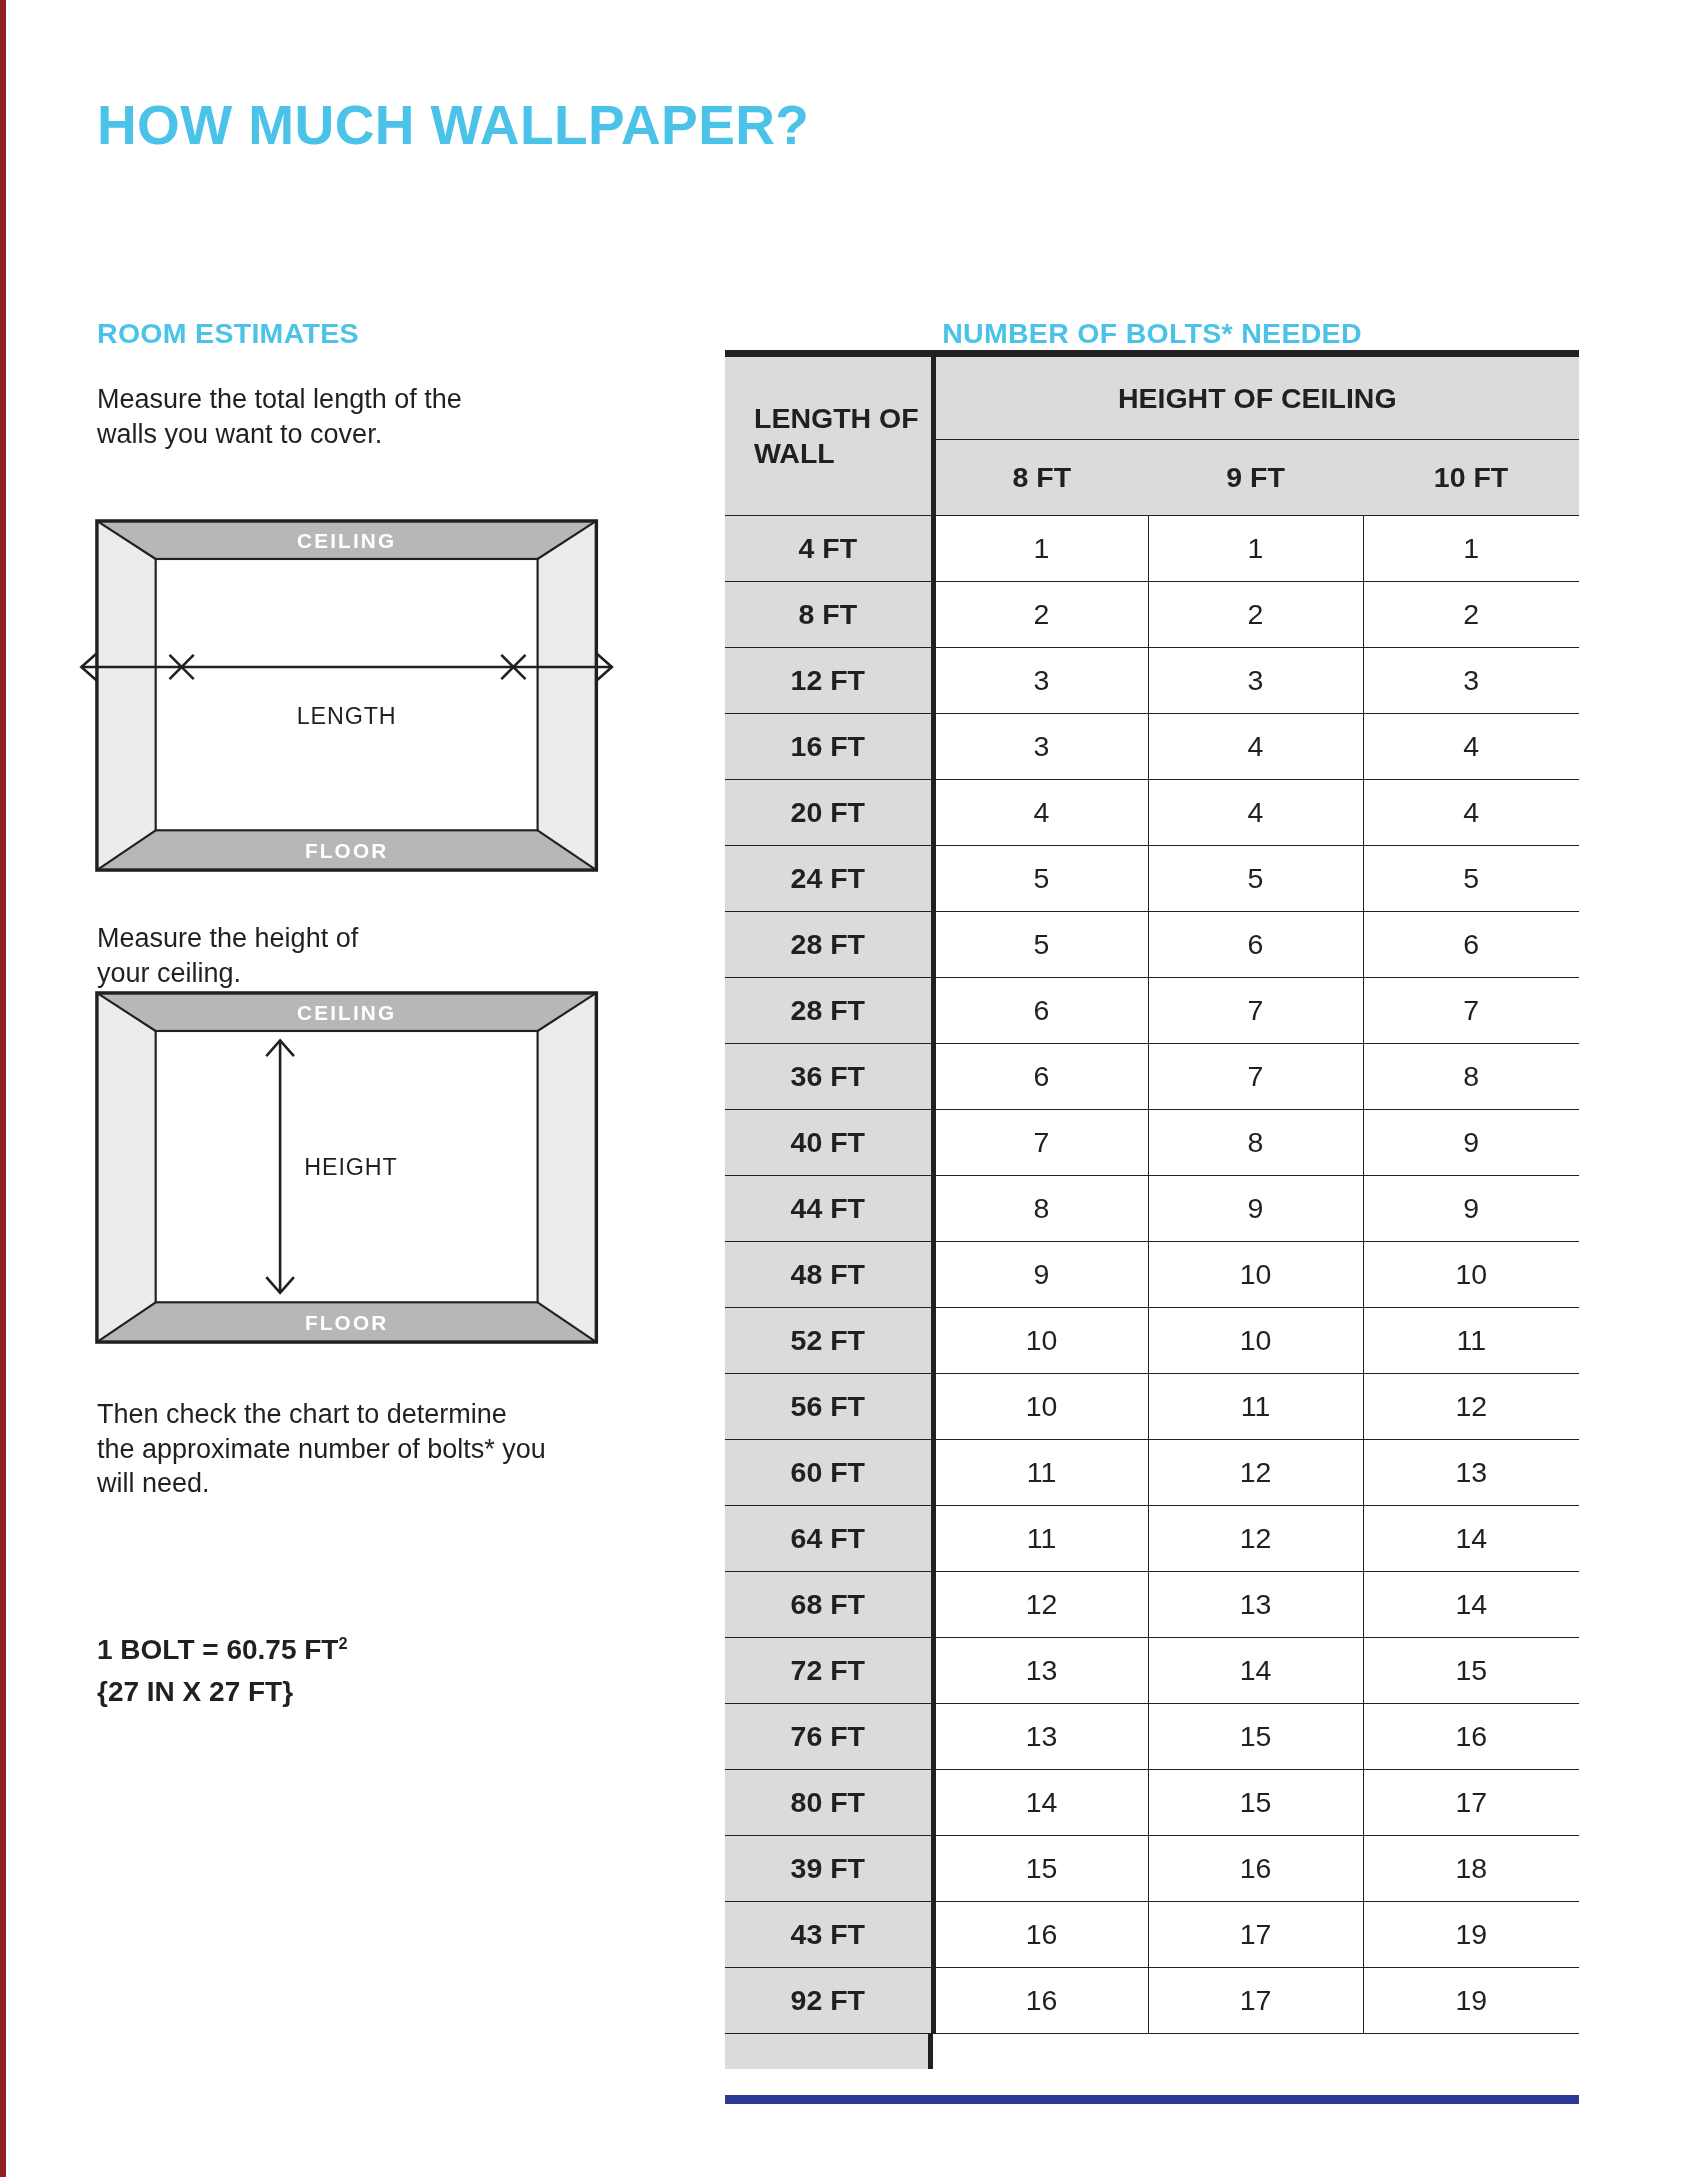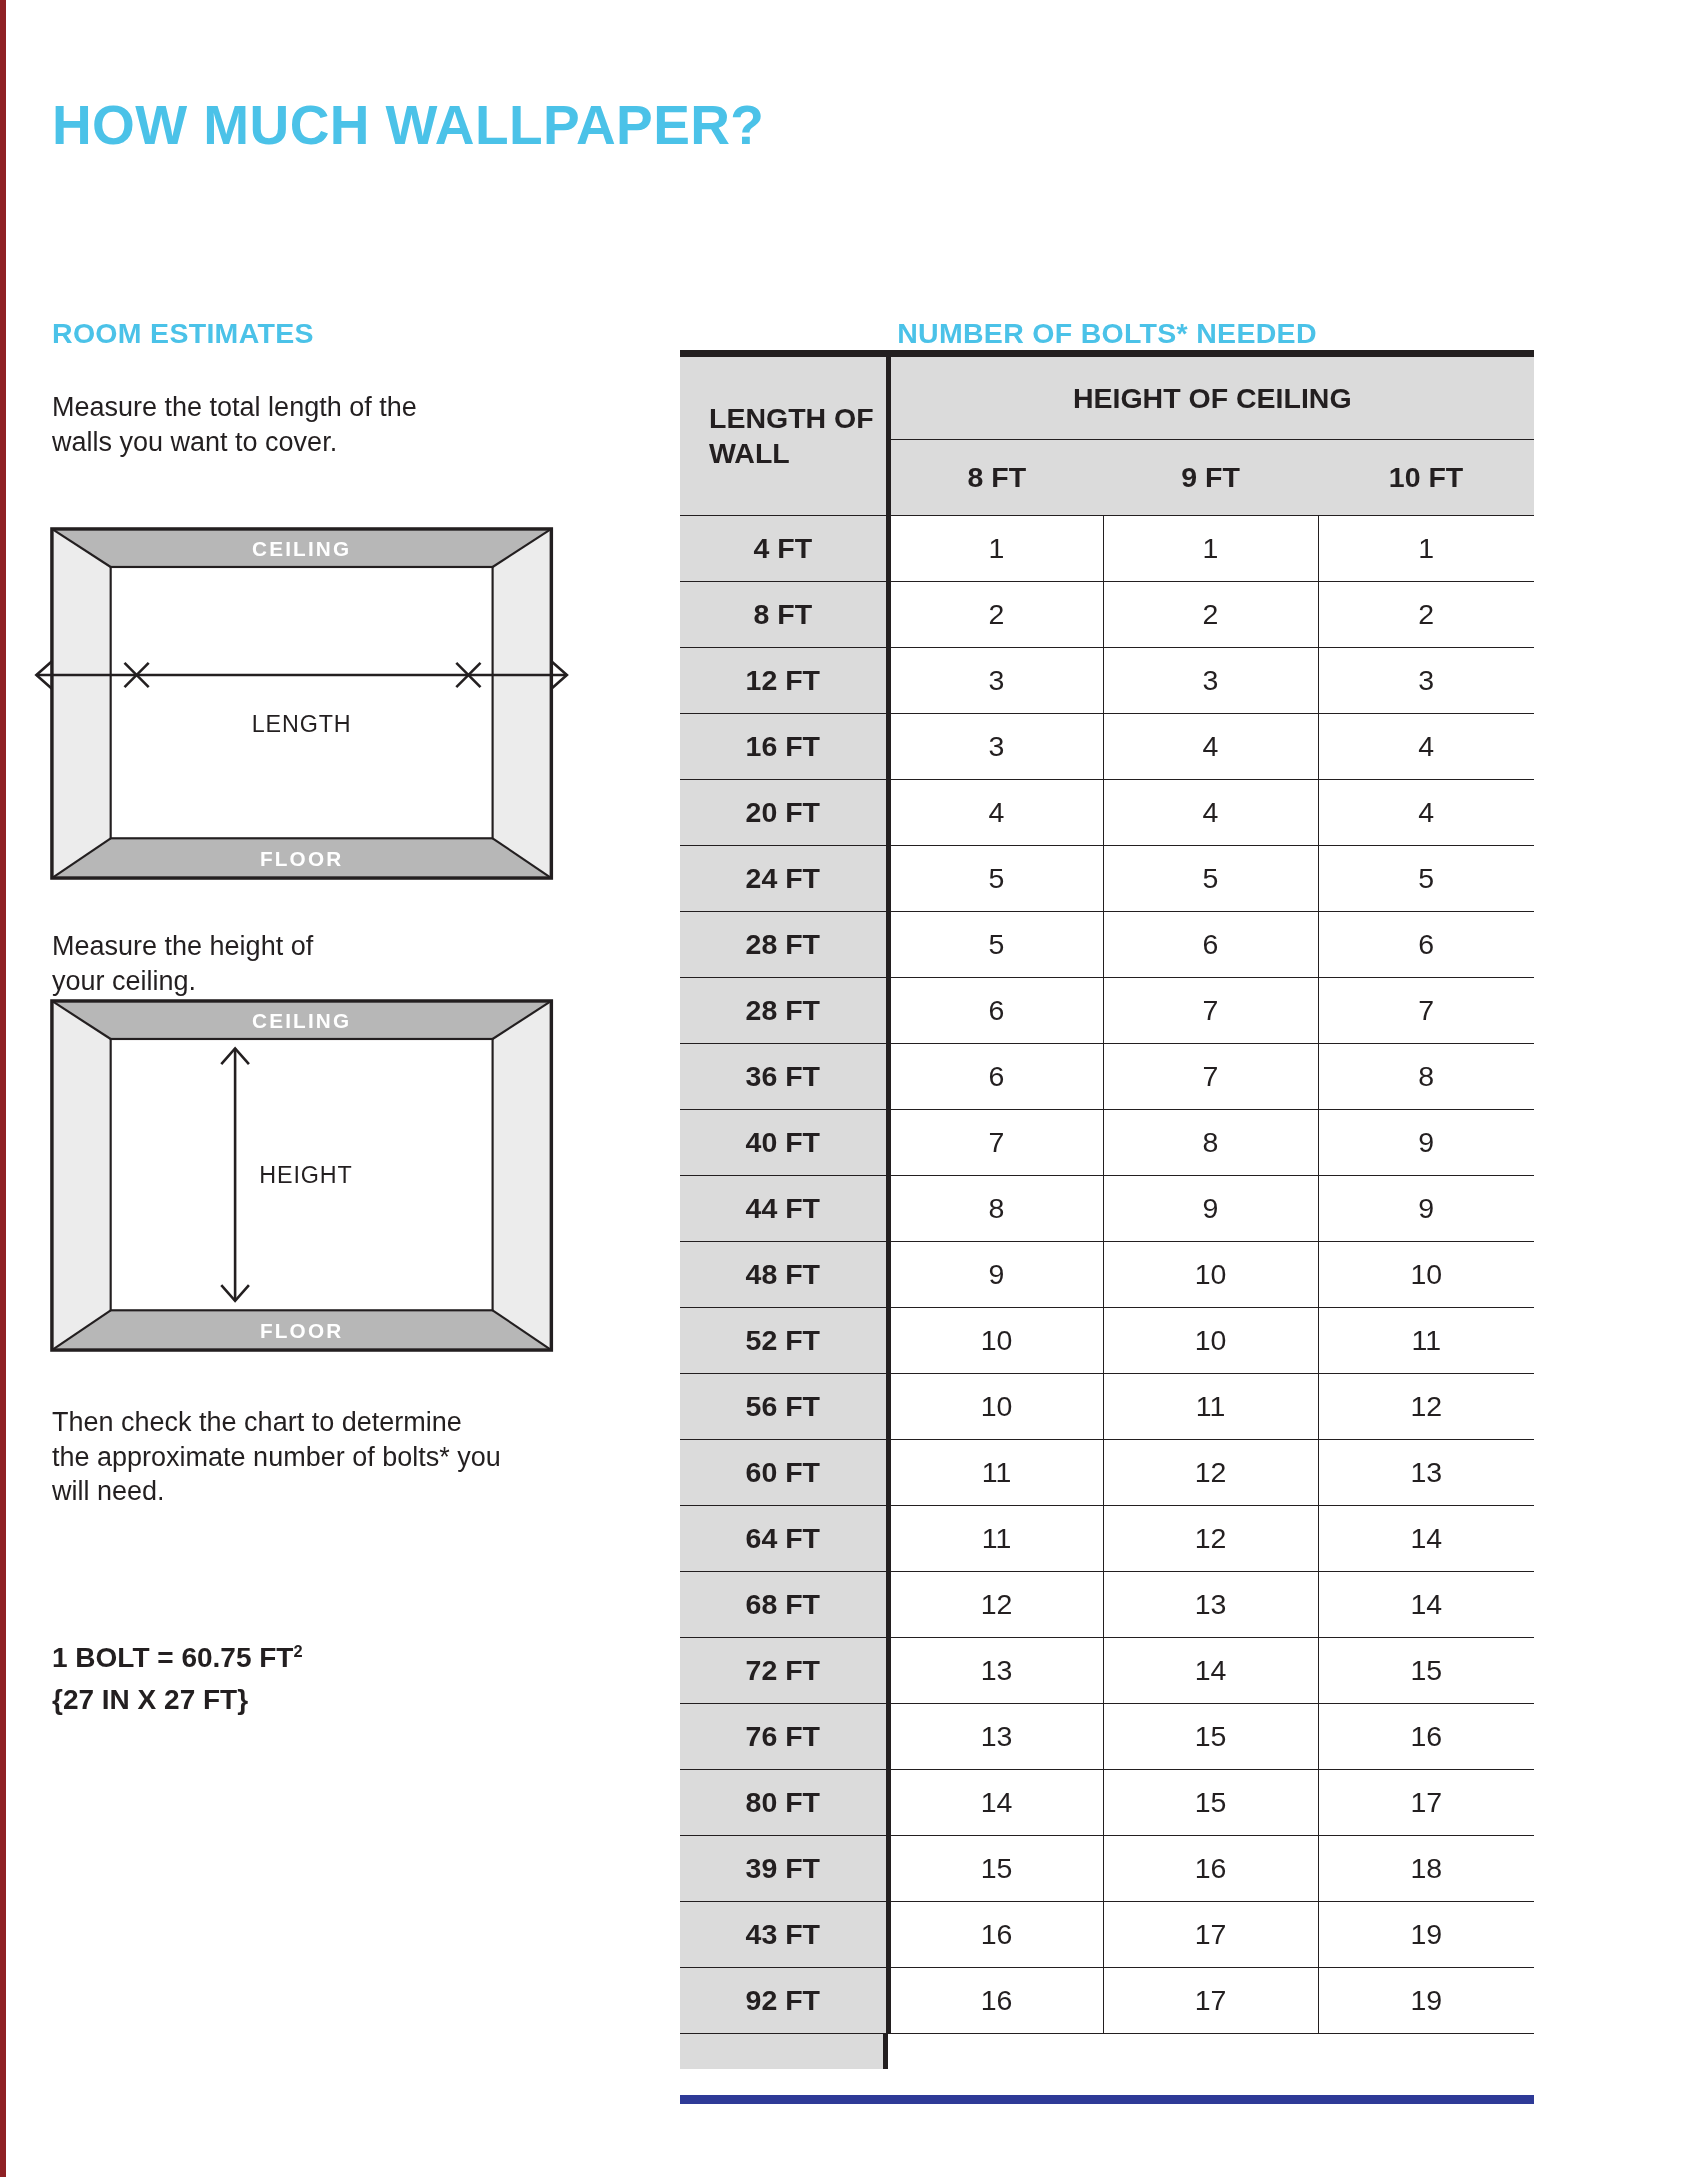--- a/index.html
+++ b/index.html
@@ -12,41 +12,41 @@
     color: var(--ink, #231f20);
     position: relative;
     overflow: hidden;
   }
   .edge-stripe {
     position: absolute;
     left: 0; top: 0;
     width: 6px; height: 2177px;
     background: var(--stripe-red, #8e2024);
   }
-  .content { padding: 93px 0 0 52px; }
+  .content { padding: 93px 0 0 97px; }
 
   h1 {
     margin: 0 0 160px 0;
     font-size: 55px;
     font-weight: bold;
     color: var(--accent, #4bc2e8);
     letter-spacing: 0.4px;
   }
   .columns { display: flex; align-items: flex-start; }
   .left-col { width: 536px; flex: none; }
   .right-col { margin-left: 92px; width: 854px; flex: none; }
 
   h2 {
     font-size: 28.5px;
     font-weight: bold;
     color: var(--accent, #4bc2e8);
     margin: 0;
     letter-spacing: 0.3px;
   }
-  .left-col h2 { margin-bottom: 40px; }
+  .left-col h2 { margin-bottom: 32px; }
 
   .para { font-size: 27px; line-height: 1.28; margin: 0; }
   .p1 { max-width: 406px; margin-bottom: 67px; }
   .p2 { max-width: 294px; }
   .p3 { max-width: 450px; margin-bottom: 128px; }
 
   .diagram svg { display: block; margin-left: -26px; }
   .diagram1 { margin-bottom: 48px; }
   .diagram2 { margin-bottom: 52px; }
 

